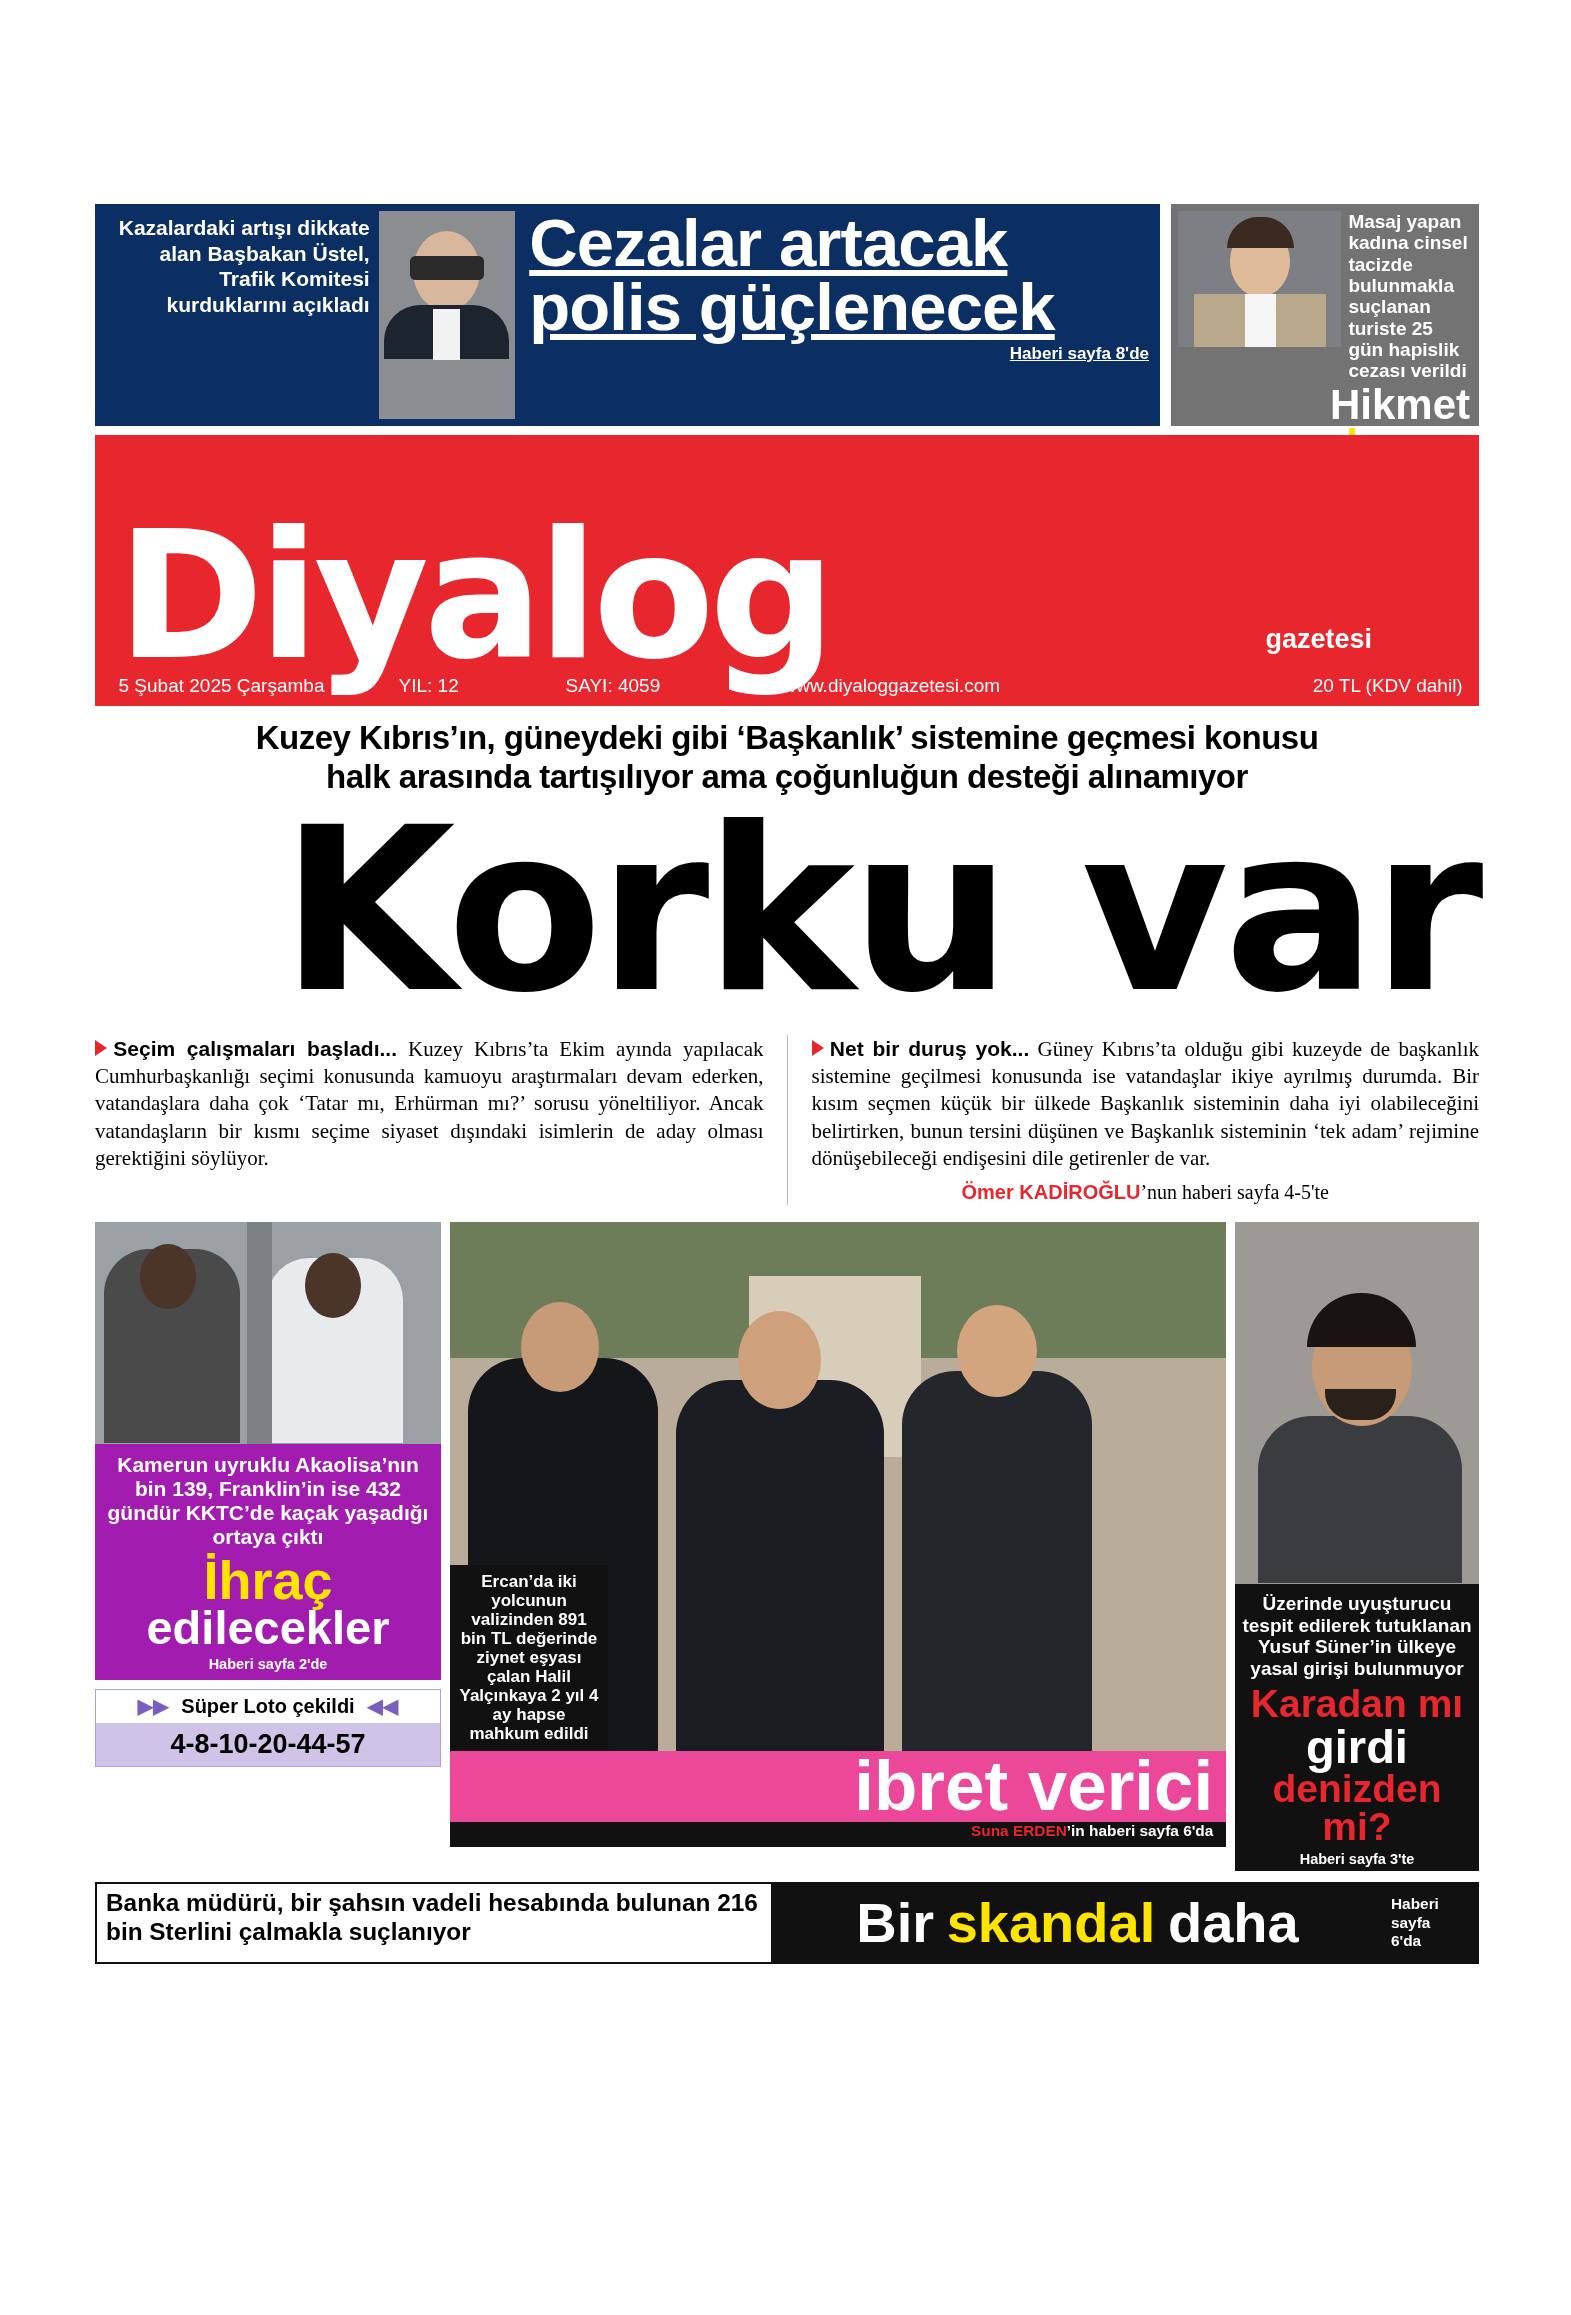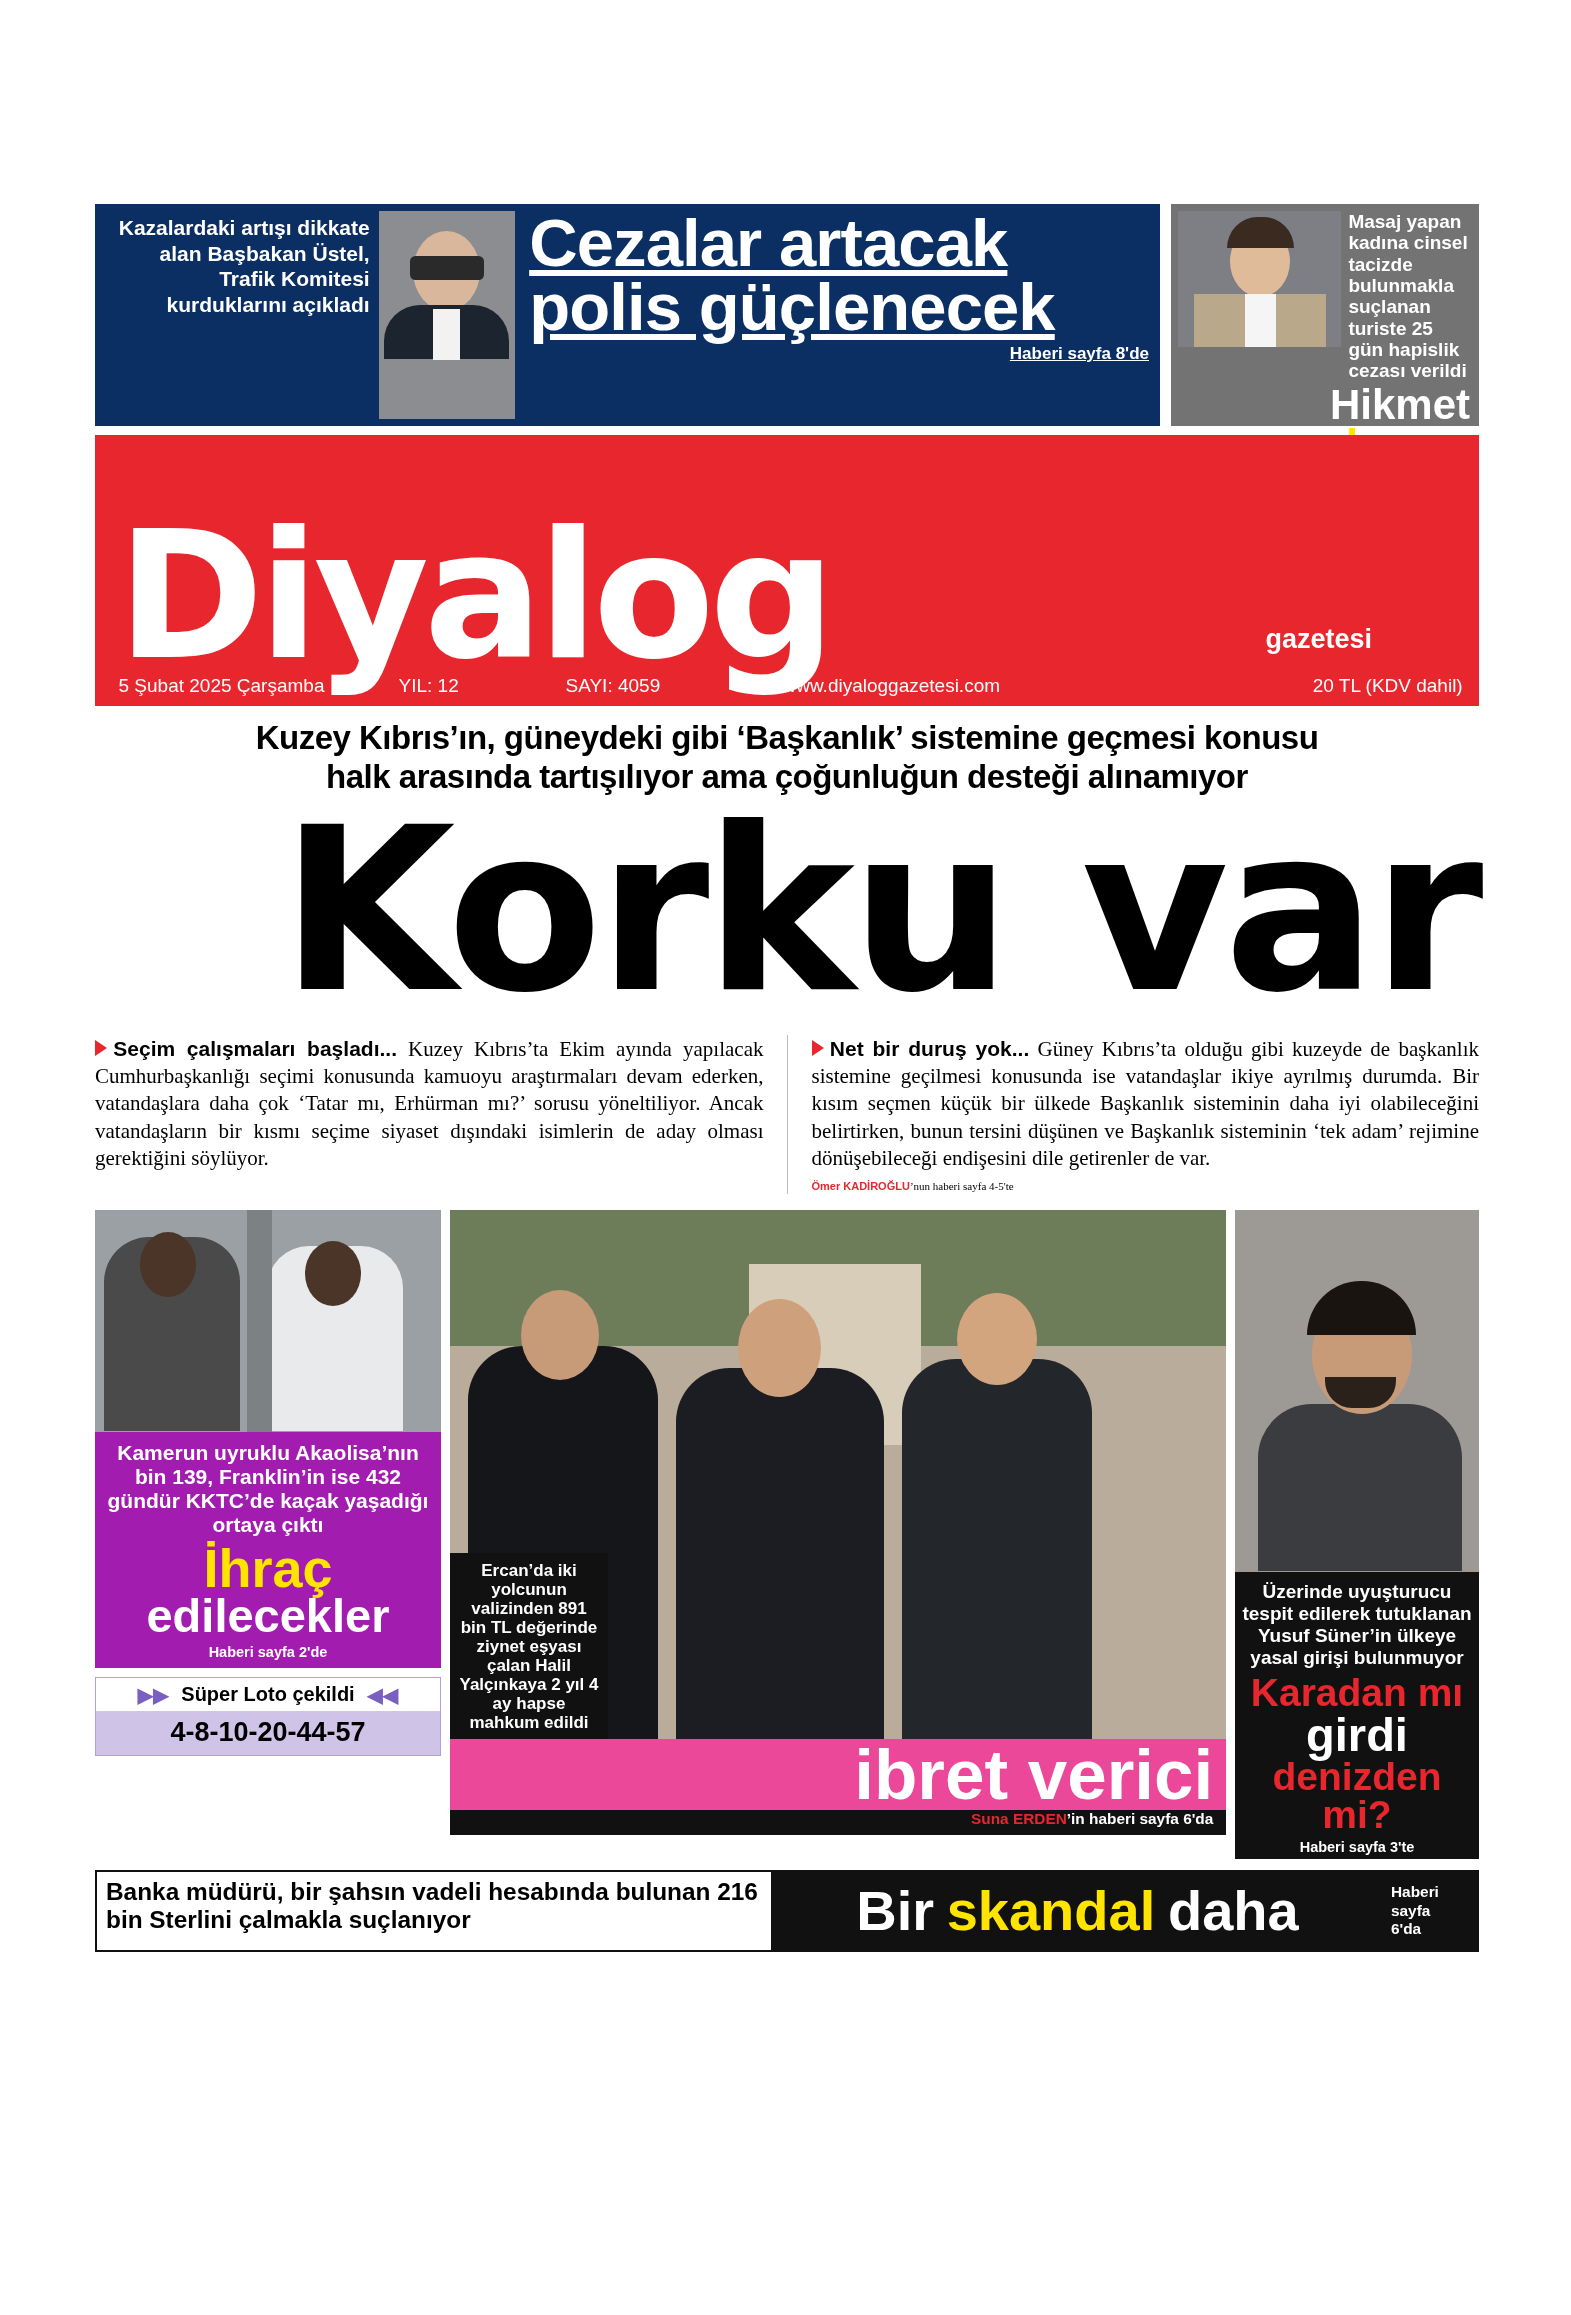--- a/index.html
+++ b/index.html
@@ -40,21 +40,21 @@
   .subhead{text-align:center;font-weight:bold;font-size:33px;line-height:1.18;margin-top:12.7px;letter-spacing:-0.5px;}
 
   .bigtitle{text-align:right;font-family:"DejaVu Sans",sans-serif;font-weight:bold;font-size:226px;line-height:0.95;letter-spacing:-4.5px;margin:7.2px 0 12.7px 0;}
 
   
   .leads{display:flex;gap:0;border-top:0;padding-top:3.6px;}
   .leadcol{width:50%;box-sizing:border-box;padding-right:23.5px;font-family:"Liberation Serif",serif;font-size:21px;line-height:1.3;text-align:justify;}
   .leadcol.right{padding-right:0;padding-left:23.5px;border-left:0.9px solid #bbb;}
   .leadcol b{font-family:"Liberation Sans",sans-serif;}
   .tri{display:inline-block;width:0;height:0;border-left:12.7px solid #e8262d;border-top:8.1px solid transparent;border-bottom:8.1px solid transparent;margin-right:6.3px;}
-  .byline{text-align:left;font-size:11px;margin-top:7.2px;}
+  .byline{text-align:center;font-size:20px;margin-top:7.2px;}
   .byline .nm{color:#e8262d;font-weight:bold;font-family:"Liberation Sans",sans-serif;}
 
   
   .midrow{display:flex;gap:9px;margin-top:16.3px;align-items:flex-start;}
   .colL{width:346px;}
   .colC{flex:1;}
   .colR{width:244px;}
 
   .photo{background:#86888d;position:relative;overflow:hidden;}
   .cap-dark{background:#a21caf;color:#fff;text-align:center;font-weight:bold;font-size:21px;line-height:1.15;padding:9px 7.2px 7.2px 7.2px;}

